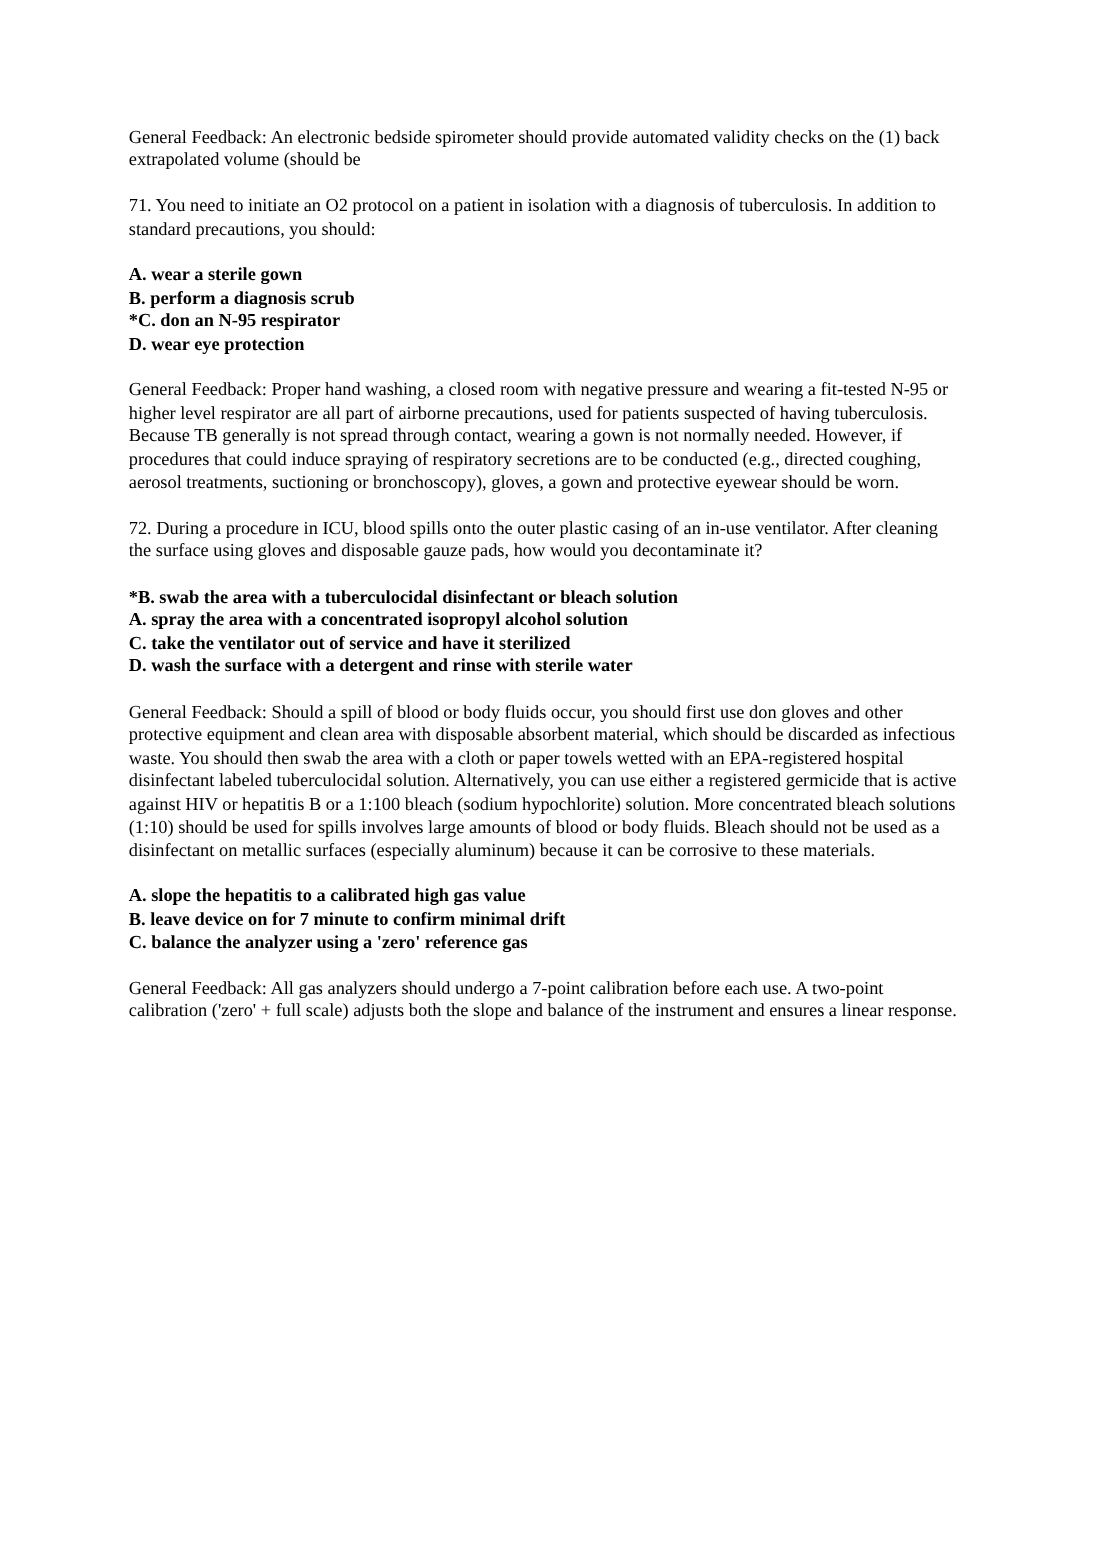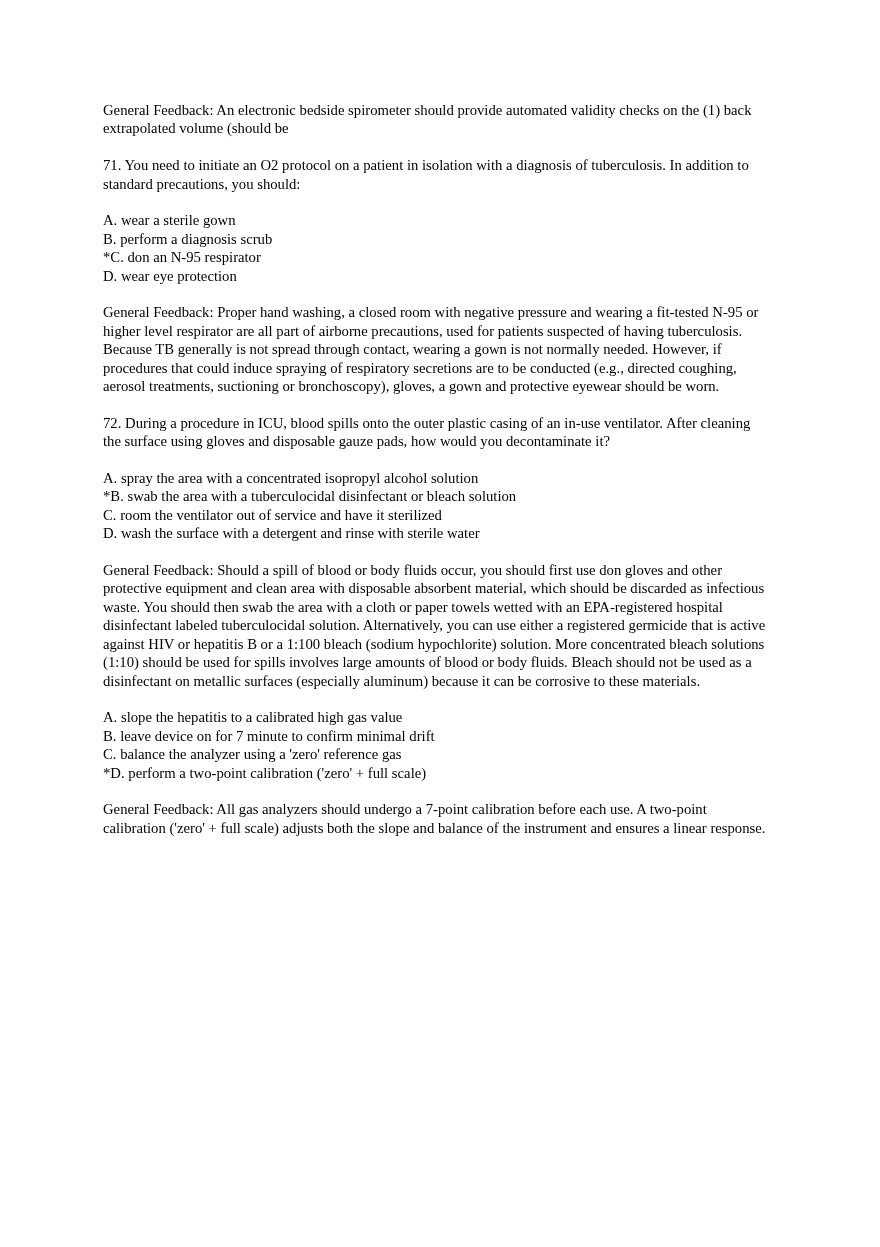--- a/index.html
+++ b/index.html
@@ -24,20 +24,21 @@
     top: 101px;
     left: 103px;
     width: 667px;
   }
   .para {
     margin: 0 0 18.4px 0;
     white-space: normal;
   }
   .options {
     margin: 0 0 18.4px 0;
+    font-weight: bold;
   }
   .option-line {
     margin: 0;
   }
 </style>
 </head>
 <body>
 
 <div class="page">
   <div class="content">
@@ -51,32 +52,31 @@
         <div class="option-line">B. perform a diagnosis scrub</div>
         <div class="option-line">*C. don an N-95 respirator</div>
         <div class="option-line">D. wear eye protection</div>
       </div>
       <p class="para">General Feedback: Proper hand washing, a closed room with negative pressure and wearing a fit-tested N-95 or higher level respirator are all part of airborne precautions, used for patients suspected of having tuberculosis. Because TB generally is not spread through contact, wearing a gown is not normally needed. However, if procedures that could induce spraying of respiratory secretions are to be conducted (e.g., directed coughing, aerosol treatments, suctioning or bronchoscopy), gloves, a gown and protective eyewear should be worn.</p>
     </div>
 
     <div>
       <p class="para">72. During a procedure in ICU, blood spills onto the outer plastic casing of an in-use ventilator. After cleaning the surface using gloves and disposable gauze pads, how would you decontaminate it?</p>
       <div class="options">
+        <div class="option-line">*B. swab the area with a tuberculocidal disinfectant or bleach solution</div>
         <div class="option-line">A. spray the area with a concentrated isopropyl alcohol solution</div>
-        <div class="option-line">*B. swab the area with a tuberculocidal disinfectant or bleach solution</div>
-        <div class="option-line">C. room the ventilator out of service and have it sterilized</div>
+        <div class="option-line">C. take the ventilator out of service and have it sterilized</div>
         <div class="option-line">D. wash the surface with a detergent and rinse with sterile water</div>
       </div>
       <p class="para">General Feedback: Should a spill of blood or body fluids occur, you should first use don gloves and other protective equipment and clean area with disposable absorbent material, which should be discarded as infectious waste. You should then swab the area with a cloth or paper towels wetted with an EPA-registered hospital disinfectant labeled tuberculocidal solution. Alternatively, you can use either a registered germicide that is active against HIV or hepatitis B or a 1:100 bleach (sodium hypochlorite) solution. More concentrated bleach solutions (1:10) should be used for spills involves large amounts of blood or body fluids. Bleach should not be used as a disinfectant on metallic surfaces (especially aluminum) because it can be corrosive to these materials.</p>
     </div>
 
     <div>
       <div class="options">
         <div class="option-line">A. slope the hepatitis to a calibrated high gas value</div>
         <div class="option-line">B. leave device on for 7 minute to confirm minimal drift</div>
         <div class="option-line">C. balance the analyzer using a 'zero' reference gas</div>
-        <div class="option-line">*D. perform a two-point calibration ('zero' + full scale)</div>
       </div>
       <p class="para">General Feedback: All gas analyzers should undergo a 7-point calibration before each use. A two-point calibration ('zero' + full scale) adjusts both the slope and balance of the instrument and ensures a linear response.</p>
     </div>
 
   </div>
 </div>
 
 </body></html>

